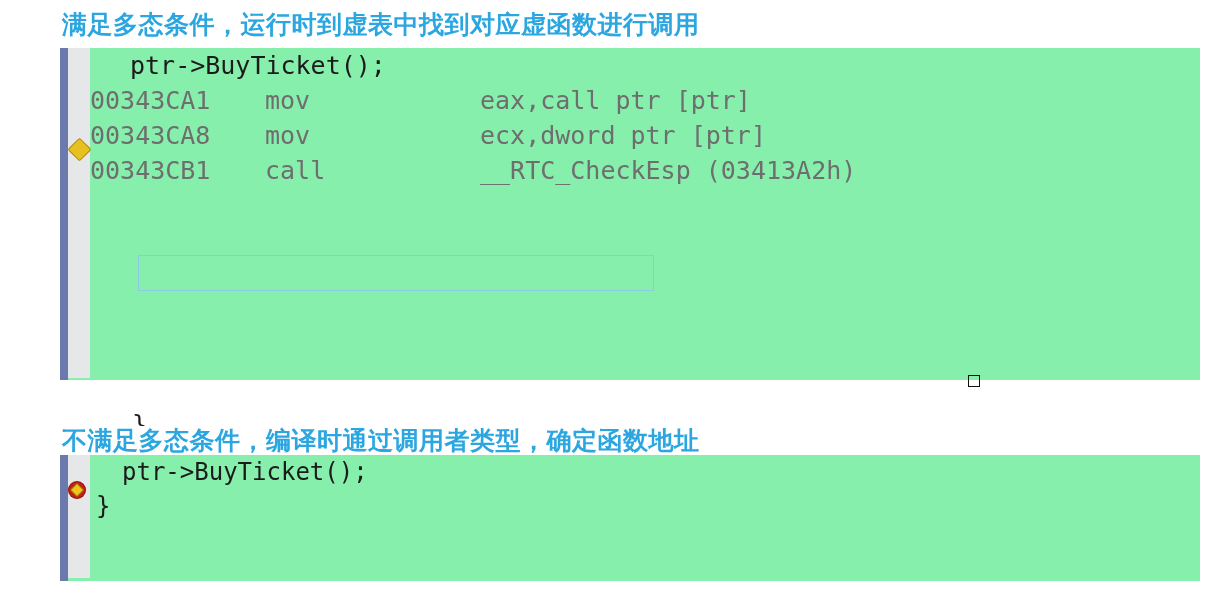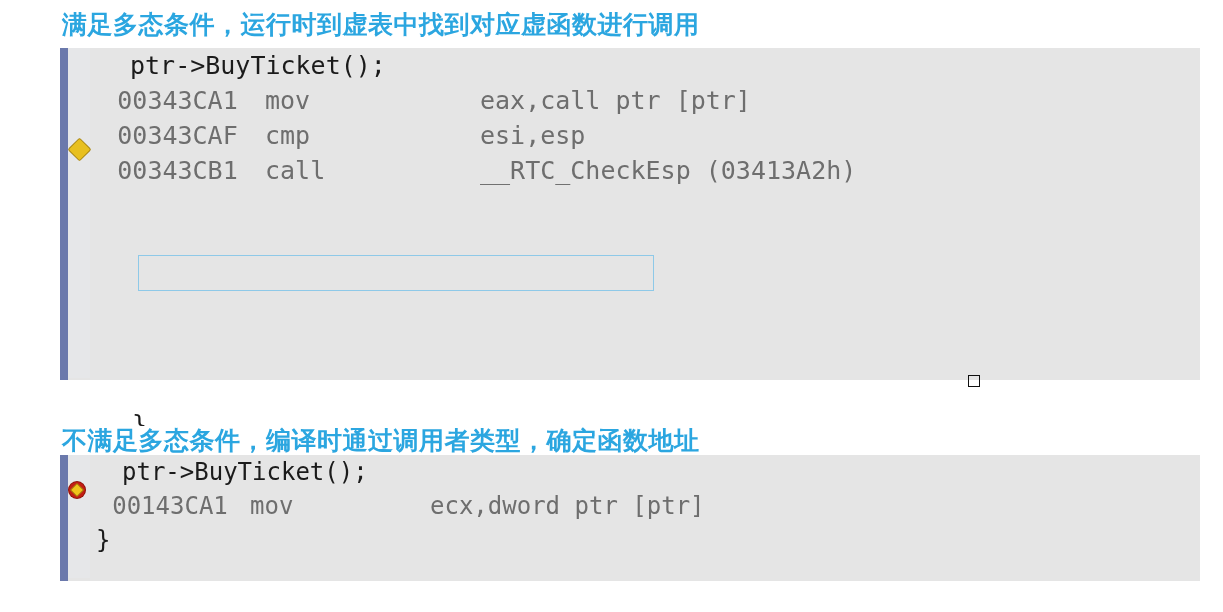--- a/index.html
+++ b/index.html
@@ -20,21 +20,21 @@
     font-weight:700;
     color:#2ba6e0;
     letter-spacing:.5px;
     white-space:nowrap;
     line-height:1;
   }
   #heading-1{left:62px;top:12px;}
   #heading-2{left:62px;top:428px;text-align:center;}
 
   
-  .disasm-block{position:absolute;background:#e5e5e5;}
+  .disasm-block{position:absolute;background:#86efac;}
   #disasm-block-1{left:60px;top:48px;width:1140px;height:332px;}
   #disasm-block-2{left:60px;top:455px;width:1140px;height:126px;}
 
   .gutter-bar{
     position:absolute;left:0;top:0;width:8px;height:100%;
     background:#6b79ac;
   }
   .gutter-strip{
     position:absolute;left:8px;top:0;width:22px;height:100%;
     background:#e6e7e9;
@@ -48,21 +48,21 @@
     position:relative;height:35px;line-height:35px;
     white-space:nowrap;font-size:25px;
   }
   #disasm-block-2 .row{height:34px;line-height:34px;font-size:24px;}
 
   .src-line{color:#1b1b1b;padding-left:40px;font-size:25px;}
   #disasm-block-2 .src-line{padding-left:32px;font-size:24px;}
 
   .addr{
     display:inline-block;color:#6e6e6e;
-    width:175px;padding-left:0px;text-align:center;
+    width:175px;padding-left:0px;
   }
   #disasm-block-2 .addr{width:160px;}
   .mnem{display:inline-block;color:#6e6e6e;width:215px;}
   #disasm-block-2 .mnem{width:180px;}
   .ops{display:inline-block;color:#6e6e6e;}
 
   .brace{color:#1b1b1b;padding-left:12px;font-size:25px;}
   #disasm-block-2 .brace{padding-left:6px;font-size:24px;}
 
   
@@ -133,26 +133,26 @@
       <div class="row">
         <span class="src-line">ptr-&gt;BuyTicket();</span>
       </div>
 
       <div class="row">
         <span class="addr">00343CA1</span><span class="mnem">mov</span><span class="ops">eax,call ptr [ptr]</span>
       </div>
 
 
 
+      <div class="row">
+        <span class="addr">00343CA8</span><span class="mnem">mov</span><span class="ops">ecx,dword ptr [ptr]</span>
+      </div>
 
 
 
-      <div class="row">
-        <span class="addr">00343CAF</span><span class="mnem">cmp</span><span class="ops">esi,esp</span>
-      </div>
 
       <div class="row">
         <span class="addr">00343CB1</span><span class="mnem">call</span><span class="ops">__RTC_CheckEsp (03413A2h)</span>
       </div>
 
       <div class="selection-box"></div>
       <div class="brace-clipped">}</div>
     </div>
   </div>
 
@@ -166,23 +166,20 @@
     <div class="gutter-strip"></div>
 
     <div class="marker-breakpoint"></div>
 
     <div class="code-area">
 
       <div class="row">
         <span class="src-line">ptr-&gt;BuyTicket();</span>
       </div>
 
-      <div class="row">
-        <span class="addr">00143CA1</span><span class="mnem">mov</span><span class="ops">ecx,dword ptr [ptr]</span>
-      </div>
 
 
       <div class="row">
         <span class="brace">}</span>
       </div>
     </div>
   </div>
 
 </div>
 

